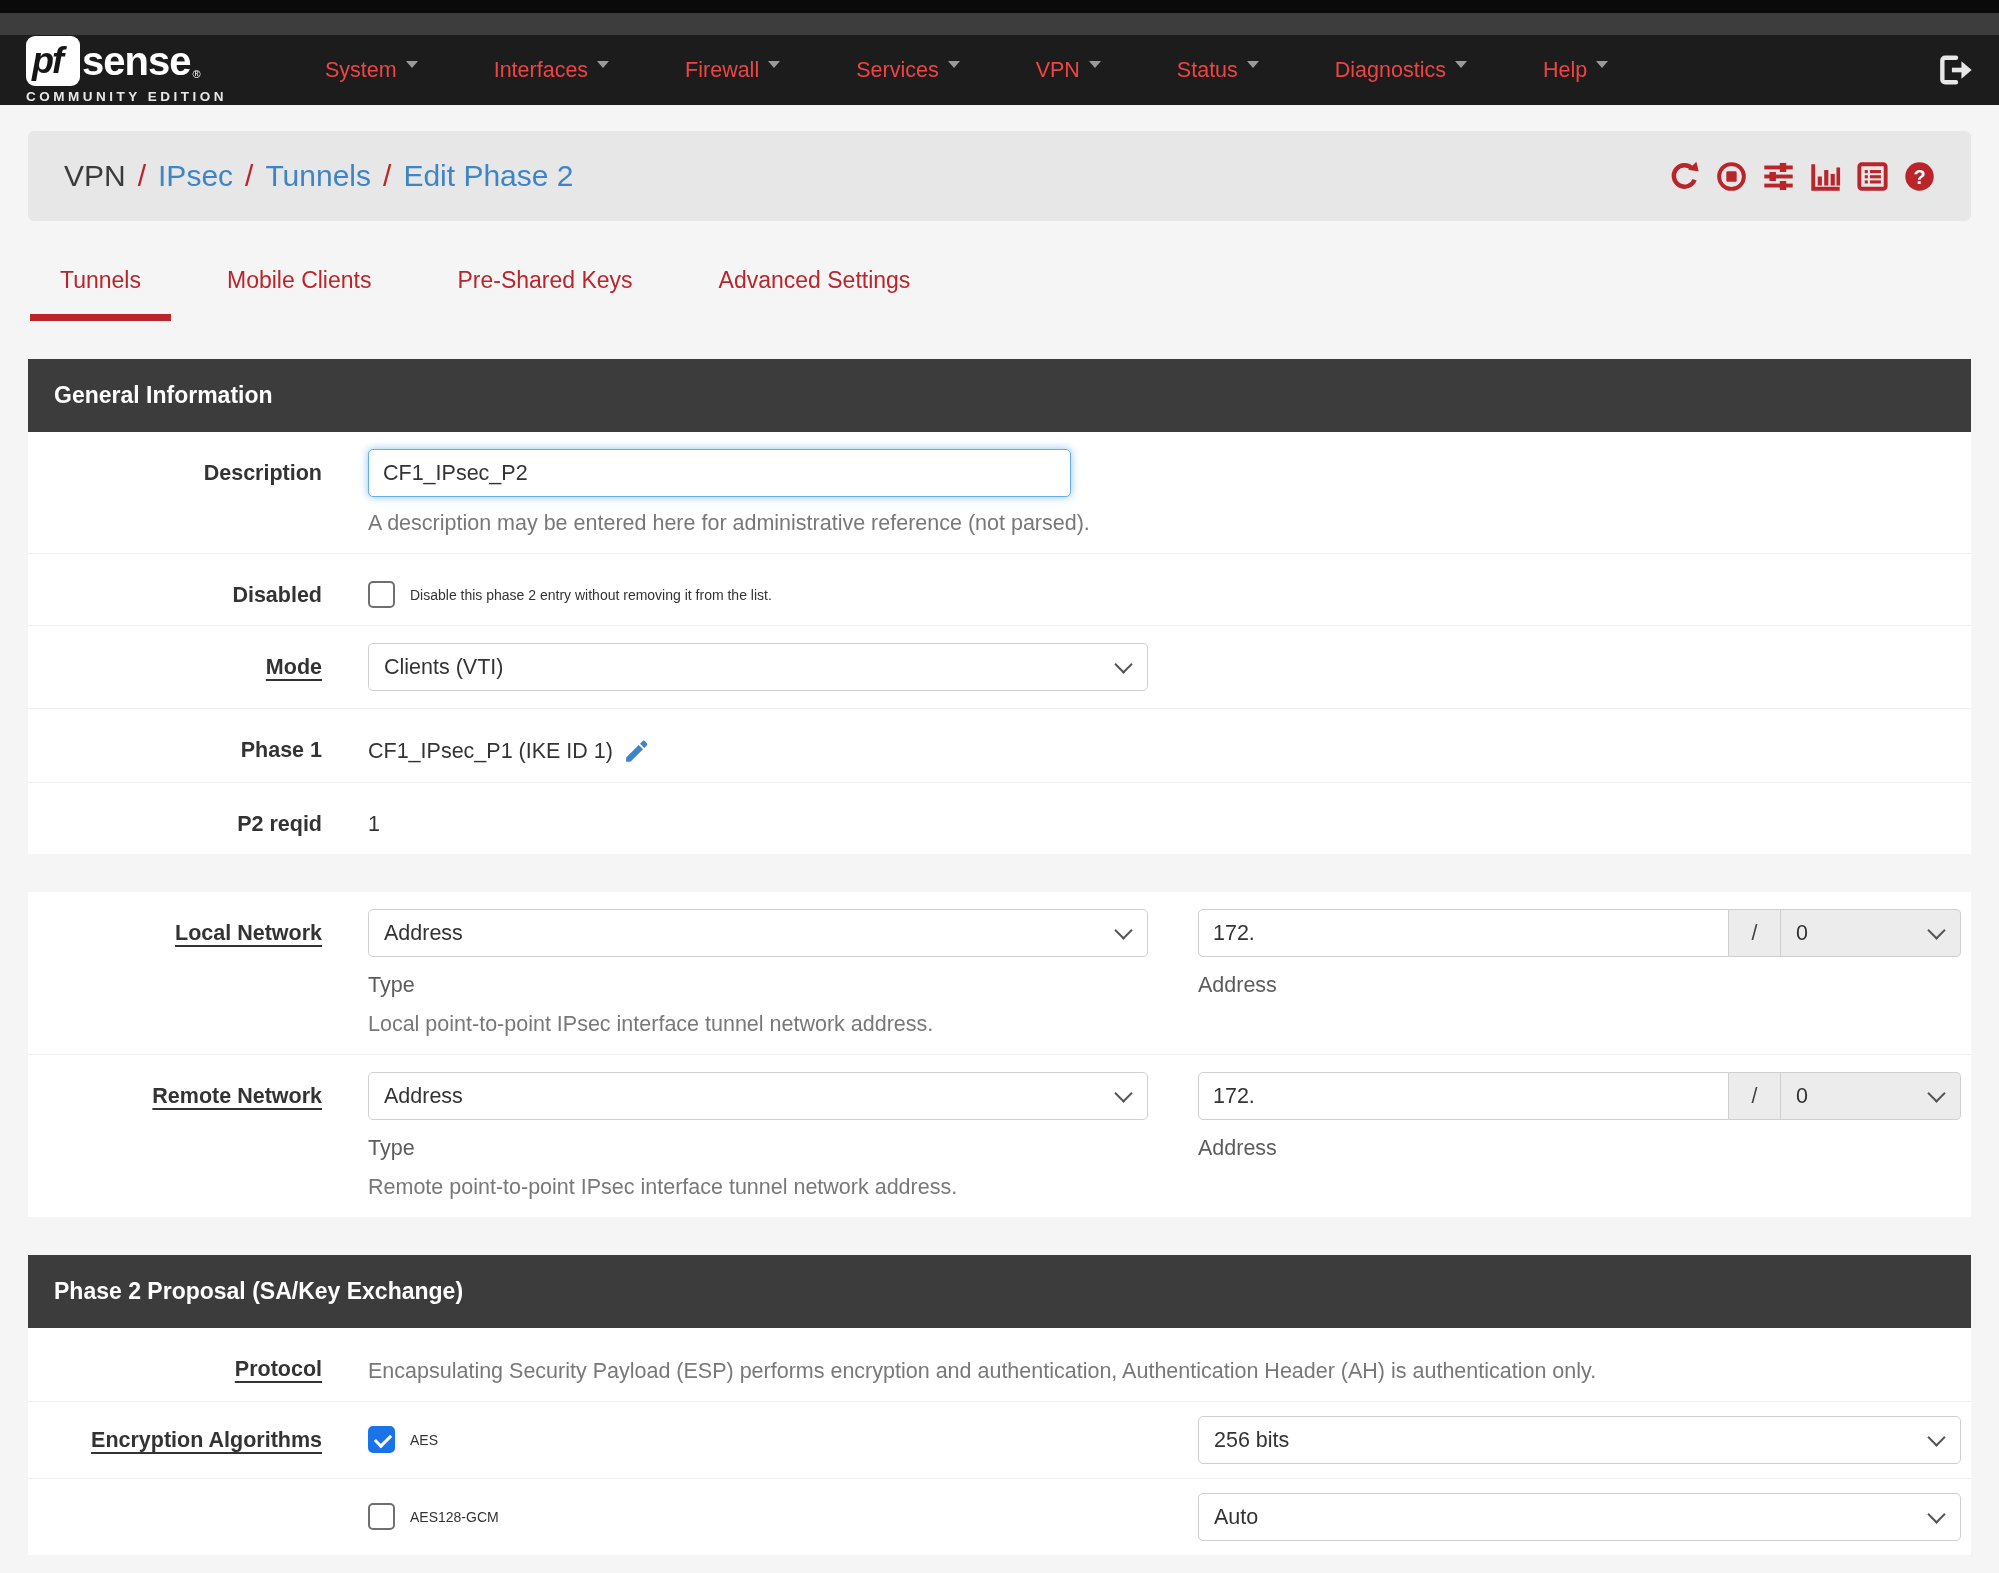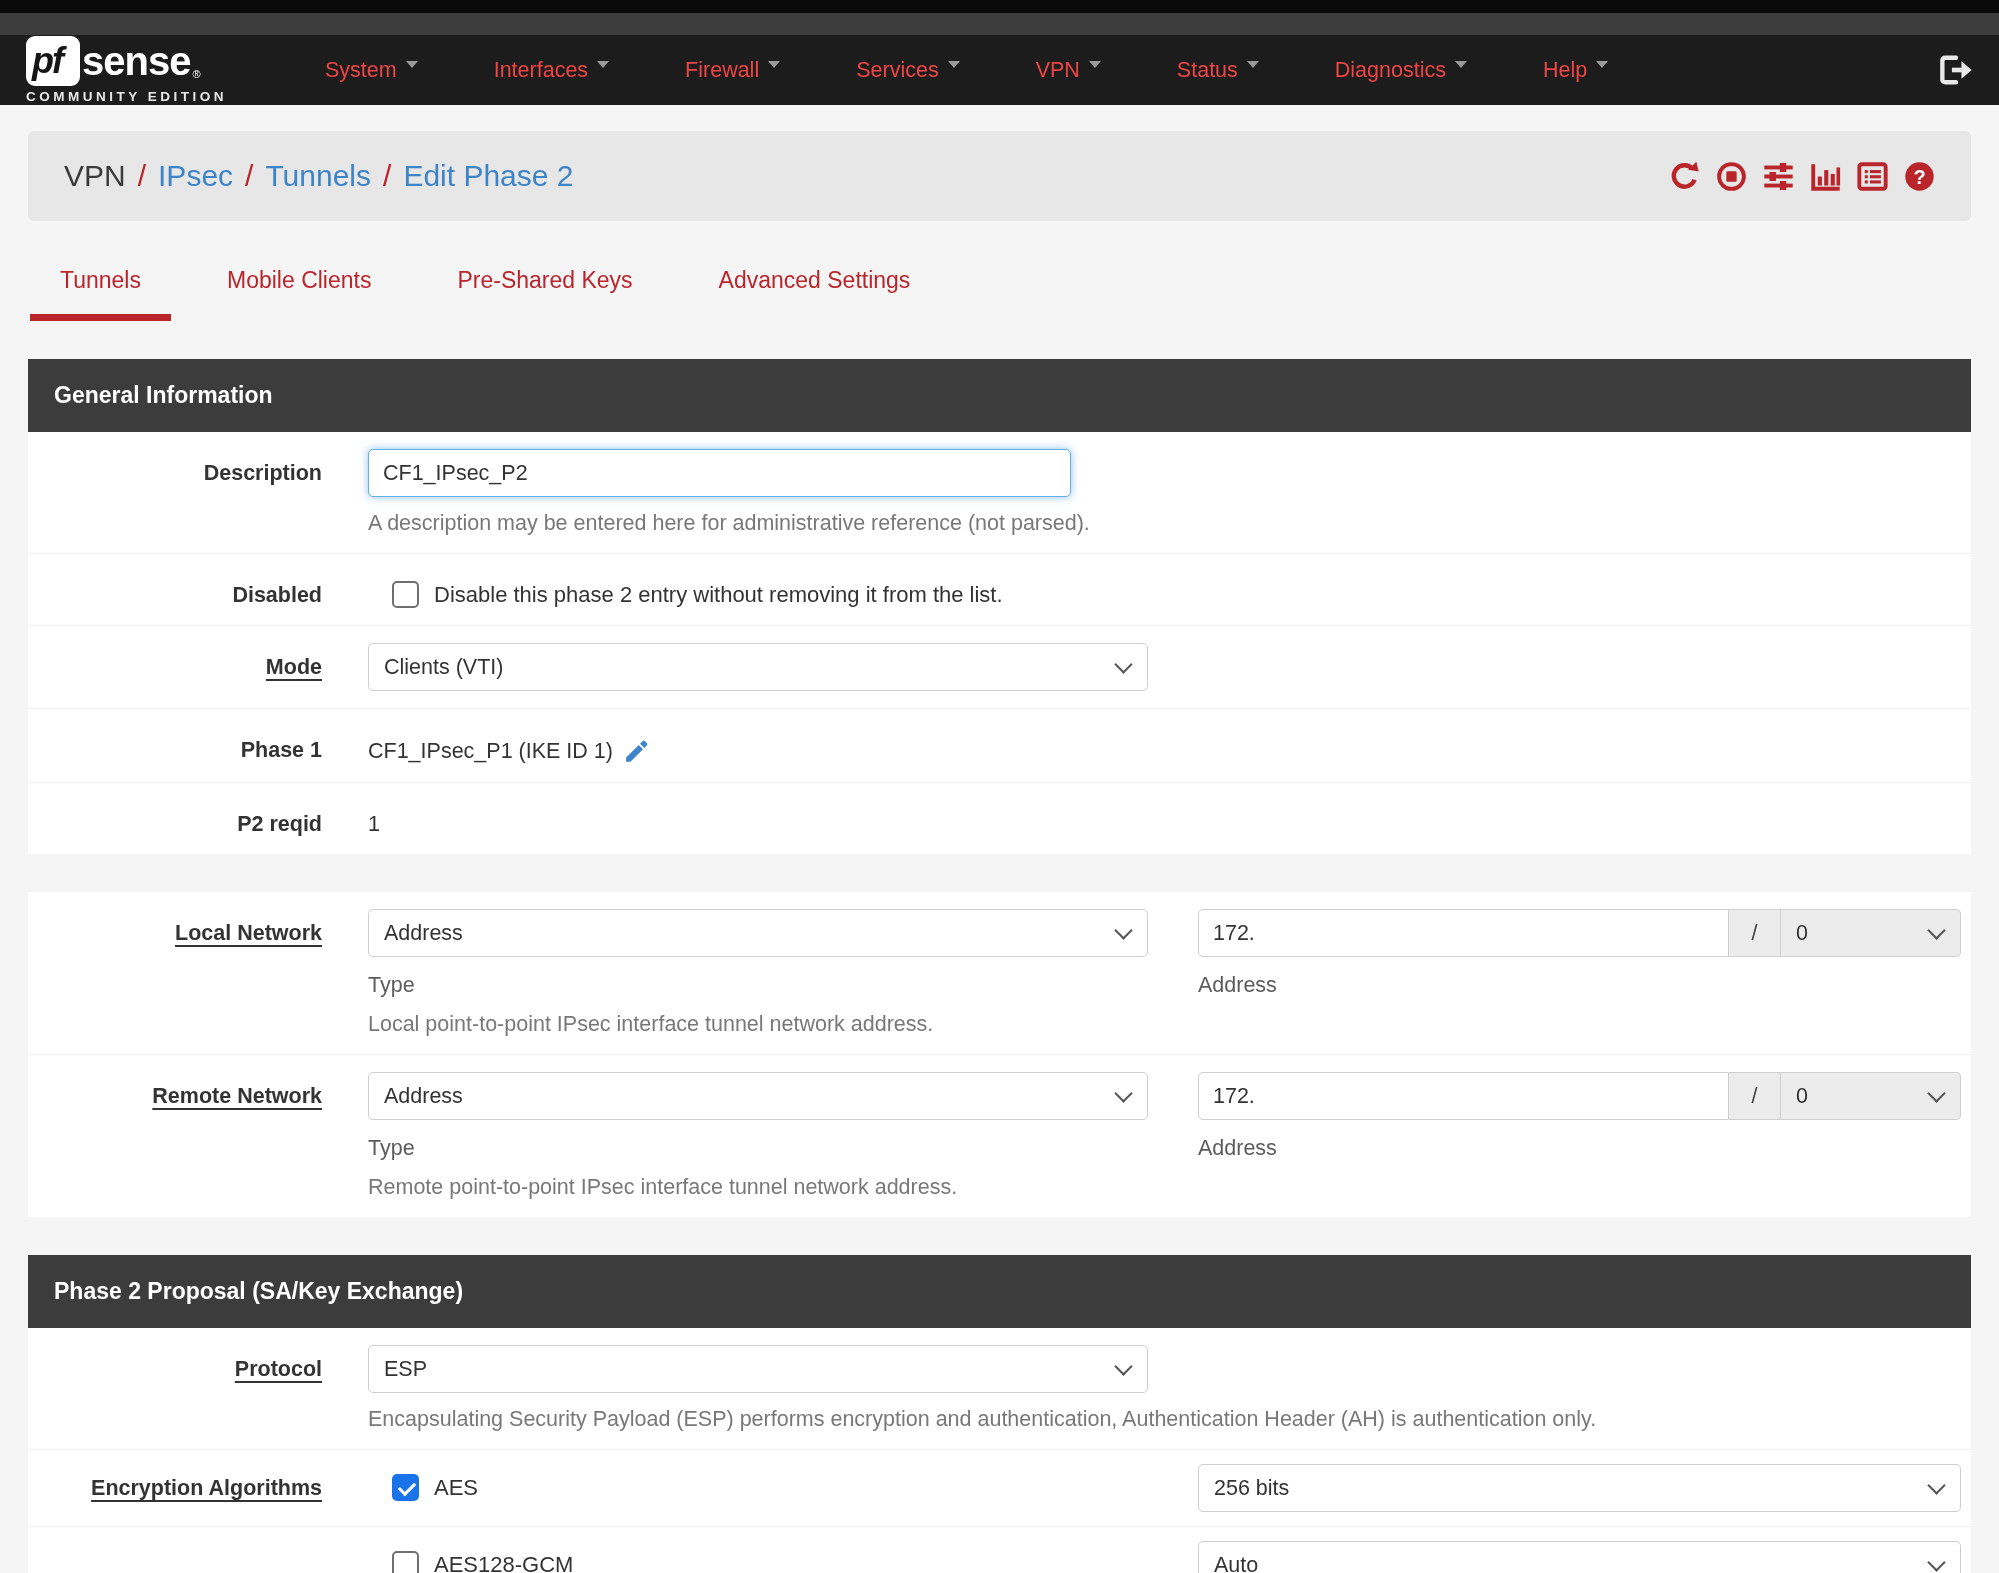--- a/index.html
+++ b/index.html
@@ -74,21 +74,21 @@
     font-size:21.5px; padding:0 14px; font-family:inherit; color:#333; outline:none; }
   .addon { width:52px; height:48px; background:#ececec; border:1px solid #cfcfcf; border-left:none;
     display:flex; align-items:center; justify-content:center; font-size:21.5px; color:#444; }
   .input-group .select { border-radius:0 5px 5px 0; border-left:none; width:180px; }
 
   .checkbox { width:27px; height:27px; border:2px solid #6f6f6f; border-radius:5px; background:#fff;
     display:inline-block; position:relative; cursor:pointer; flex:none; }
   .checkbox.checked { background:#1a73e8; border-color:#1a73e8; }
   .checkbox.checked::after { content:""; position:absolute; left:8px; top:3px; width:7px; height:13px;
     border-right:3px solid #fff; border-bottom:3px solid #fff; transform:rotate(45deg); }
-  .check-row { display:flex; align-items:flex-end; gap:15px; font-size:22px; padding-top:10px;margin-left:24px; }
+  .check-row { display:flex; align-items:center; gap:15px; font-size:14px; padding-top:10px; }
 
   .pencil { width:27px; height:27px; margin-left:10px; cursor:pointer; }
   .enc-row-pad { padding-top:14px; padding-bottom:14px; }
 </style>
 </head>
 <body>
 
 <div class="chrome-strip"></div>
 <div class="sub-strip"></div>
 
@@ -310,23 +310,20 @@
     </div>
   </div>
 </div>
 
 <div class="panel">
   <div class="panel-heading">Phase 2 Proposal (SA/Key Exchange)</div>
 
   <div class="frow">
     <div class="flabel"><span class="u">Protocol</span></div>
     <div class="fcontent">
-      <div class="select w-full">
-          <span>ESP</span>
-        </div>
       <div class="help-text">Encapsulating Security Payload (ESP) performs encryption and authentication, Authentication Header (AH) is authentication only.</div>
     </div>
   </div>
 
   <div class="frow enc-row-pad">
     <div class="flabel"><span class="u">Encryption Algorithms</span></div>
     <div class="fcontent">
       <div class="two-col">
         <div class="col-a">
           <div class="check-row">

